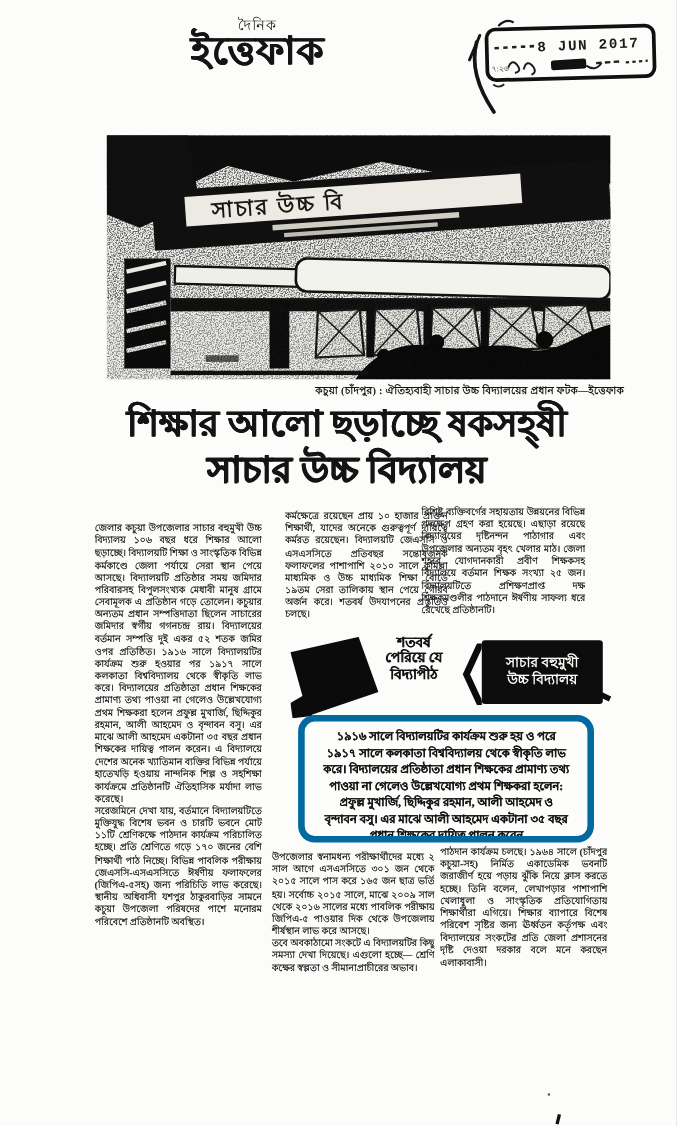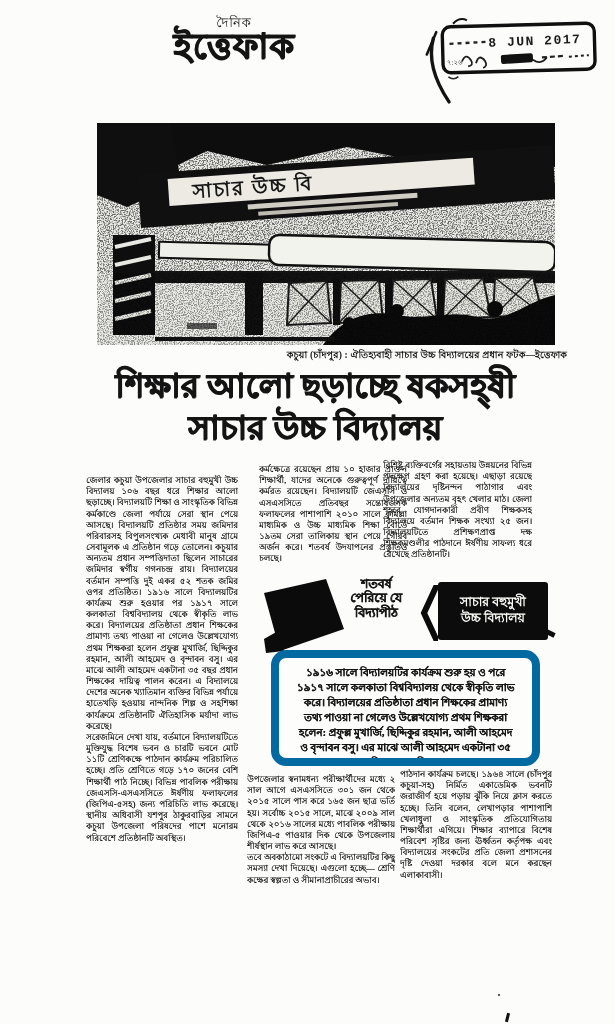--- a/index.html
+++ b/index.html
@@ -44,21 +44,21 @@
     text-shadow:0.6px 0 currentColor;}
   .chev{position:absolute;left:156px;top:8px;width:18px;height:56px;}
   .banner-right{position:absolute;left:174px;top:5px;width:110px;height:58px;
     background:#0c0c0c;color:#fdfdf9;border-radius:3px;
     display:flex;flex-direction:column;justify-content:center;align-items:center;
     font-weight:bold;font-size:12.5px;line-height:1.25;}
   .banner-right .tail{position:absolute;right:-7px;bottom:4px;width:9px;height:5px;
     background:#0c0c0c;transform:rotate(25deg);}
   
   .hbox{position:absolute;left:271px;top:650px;width:269px;height:116px;box-sizing:border-box;
-    border:8px solid #0369a1;border-radius:15px;background:#fdfdfb;
+    border:6px solid #0369a1;border-radius:15px;background:#fdfdfb;
     padding:7px 16px;text-align:center;font-weight:bold;font-size:10.4px;line-height:1.45;
     overflow:hidden;text-shadow:0.4px 0 currentColor;}
   
   .speck-a{position:absolute;left:506px;top:1013px;width:3px;height:9px;background:#111;transform:rotate(14deg);}
   .speck-b{position:absolute;left:498px;top:994px;width:2px;height:2px;background:#555;}
 </style>
 </head>
 <body>
 
 <div class="page">

